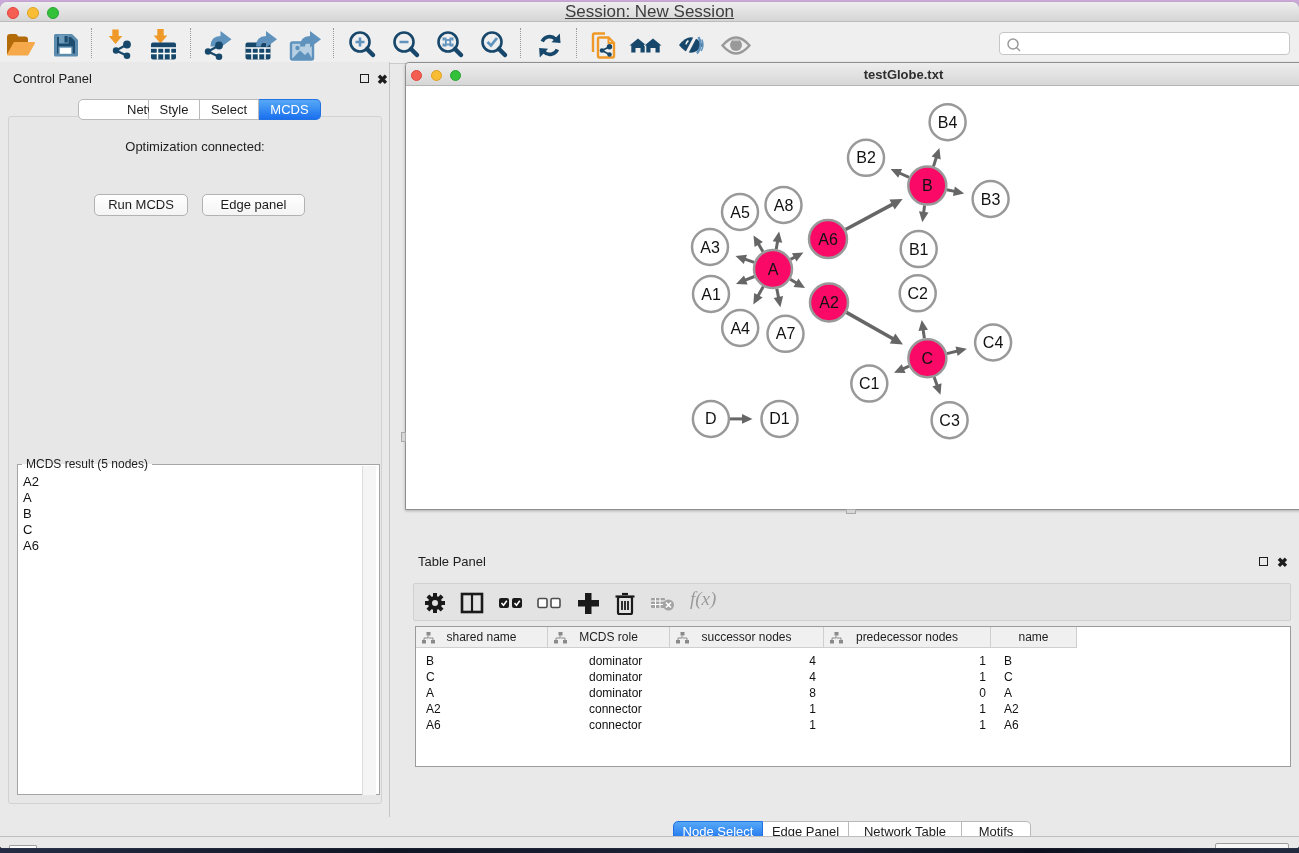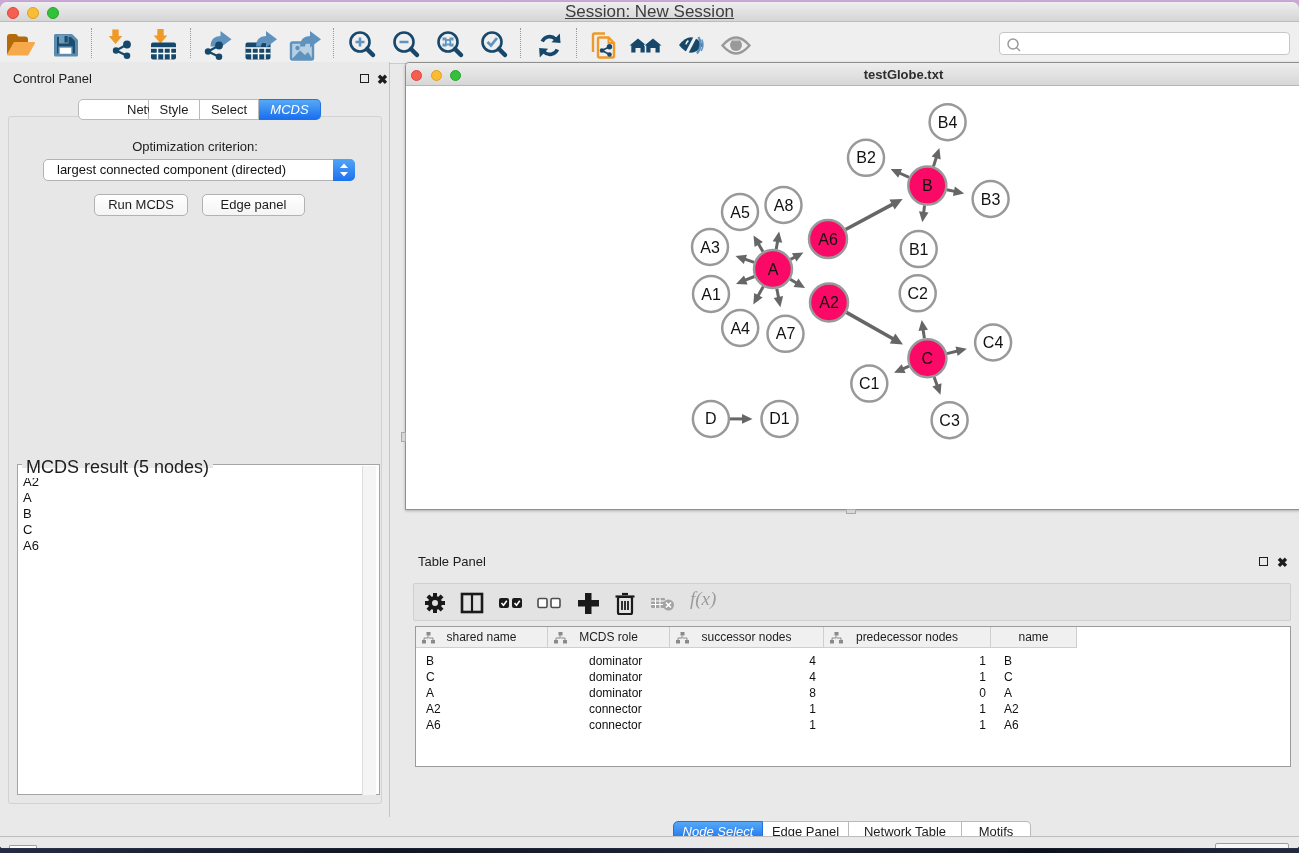--- a/index.html
+++ b/index.html
@@ -16,27 +16,27 @@
 .ticon{position:absolute;top:6px;}
 #search{position:absolute;left:999px;top:10px;width:291px;height:23px;background:#fff;border:1px solid #c6c6c6;border-radius:4px;}
 
 #cpanel{left:0;top:60px;width:390px;height:755px;background:#e9e9e9;border-right:1px solid #c4c4c4;}
 #cptitle{left:13px;top:9px;font-size:13px;color:#1d1d1d;}
 #cpbody{left:8px;top:54px;width:374px;height:688px;background:#e7e7e7;border:1px solid #d2d2d2;border-radius:3px;}
 .tabs{position:absolute;display:flex;}
 .tab{height:21px;line-height:20px;font-size:13px;color:#1d1d1d;background:#fff;border:1px solid #b9b9b9;border-left:none;text-align:center;}
 .tab.first{border-left:1px solid #b9b9b9;border-radius:5px 0 0 5px;}
 .tab.last{border-radius:0 5px 5px 0;}
-.tab.sel{background:linear-gradient(#56a9f6,#1a6fee);color:#fff;border-color:#2272e2;font-style:italic;}
+.tab.sel{background:linear-gradient(#56a9f6,#1a6fee);color:#fff;border-color:#2272e2;}
 #opt{left:0;top:77px;width:390px;text-align:center;font-size:13px;color:#1d1d1d;}
 #dd{left:43px;top:97px;width:312px;height:22px;background:#fff;border:1px solid #b2b2b2;border-radius:5px;font-size:13px;line-height:20px;color:#111;padding-left:13px;}
 #ddbtn{right:-1px;top:-1px;width:22px;height:22px;border-radius:0 5px 5px 0;background:linear-gradient(#51a5f5,#1d71ef);}
 .btn{position:absolute;height:22px;background:linear-gradient(#ffffff,#f4f4f4);border:1px solid #b2b2b2;border-radius:5px;font-size:13px;color:#1d1d1d;text-align:center;line-height:20px;}
 #fieldset{left:17px;top:402px;width:363px;height:331px;background:#fff;border:1px solid #a5a5a5;}
-#legend{left:22px;top:395px;font-size:18px;color:#1d1d1d;background:linear-gradient(#e7e7e7 50%,#ffffff 50%);padding:0 4px;}
+#legend{left:22px;top:395px;font-size:12px;color:#1d1d1d;background:linear-gradient(#e7e7e7 50%,#ffffff 50%);padding:0 4px;}
 #mlist{left:5px;top:9px;font-size:13px;color:#111;line-height:16px;}
 #mscroll{right:3px;top:1px;width:14px;height:329px;background:#f5f5f5;border-left:1px solid #ddd;}
 
 #netwin{left:405px;top:60px;width:997px;height:448px;background:#fff;border:1px solid #8f8f8f;border-radius:4px 4px 0 0;box-shadow:0 1px 3px rgba(0,0,0,.25);}
 #nettitle{left:0;top:0;width:100%;height:23px;background:linear-gradient(#ededed,#d7d7d7);border-bottom:1px solid #b5b5b5;border-radius:4px 4px 0 0;}
 #nettitle .tl{position:absolute;top:7px;width:11px;height:11px;border-radius:50%;}
 #netname{width:100%;text-align:center;font-size:13px;font-weight:bold;color:#2d2d2d;line-height:23px;}
 #graph{left:0;top:23px;}
 
 #tpanel{left:406px;top:518px;width:893px;height:297px;background:#e9e9e9;margin-top:28px;}
@@ -253,27 +253,21 @@
     <div id="cptitle" class="abs">Control Panel</div>
     <div class="wfloat" style="left:360px;top:12px;"></div>
     <div class="wclose" style="left:377px;top:12px;">✖</div>
     <div id="cpbody" class="abs"></div>
     <div class="tabs" style="left:78px;top:37px;">
       <div class="tab first" style="width:71px;padding-left:48px;">Network</div>
       <div class="tab" style="width:51px;text-align:center;">Style</div>
       <div class="tab" style="width:59px;">Select</div>
       <div class="tab sel last" style="width:62px;">MCDS</div>
     </div>
-    <div id="opt" class="abs">Optimization criterion:</div>
-    <div id="dd" class="abs">largest connected component (directed)
-      <div id="ddbtn" class="abs"><svg width="22" height="22">
-            <path d="M11 4.5 L15 9 L7 9 Z" fill="#fff"></path>
-            <path d="M11 17.5 L15 13 L7 13 Z" fill="#fff"></path>
-          </svg></div>
-    </div>
+    <div id="opt" class="abs">Optimization connected:</div>
     <div class="btn" style="left:94px;top:132px;width:94px;">Run MCDS</div>
     <div class="btn" style="left:202px;top:132px;width:103px;">Edge panel</div>
     <div id="fieldset" class="abs">
       <div id="mscroll" class="abs"></div>
       <div id="mlist" class="abs">A2<br>A<br>B<br>C<br>A6</div>
     </div>
     <div id="legend" class="abs">MCDS result (5 nodes)</div>
   </div>
 
   <div id="netwin" class="abs">

